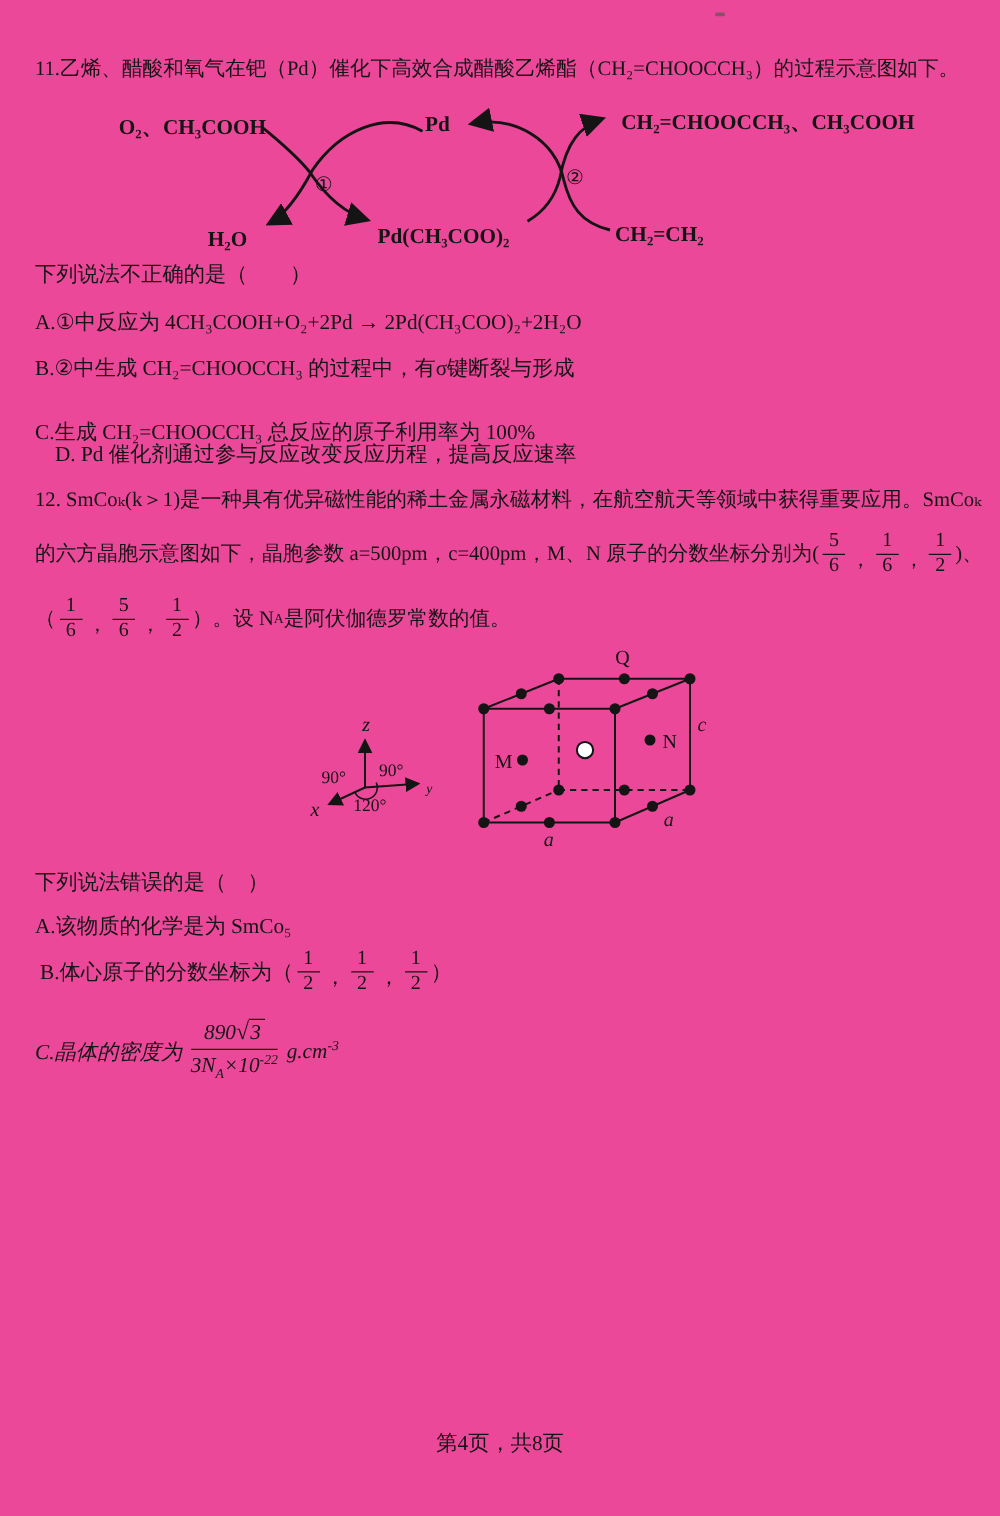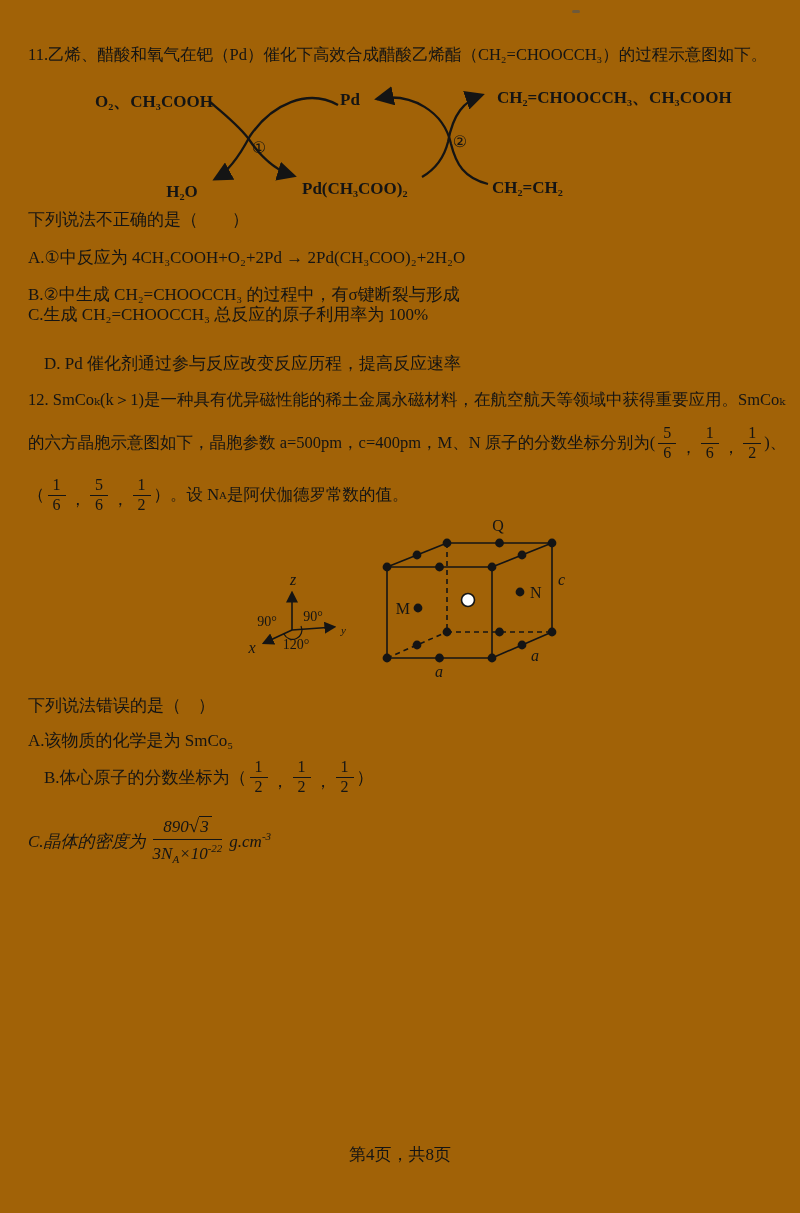--- a/index.html
+++ b/index.html
@@ -1,16 +1,16 @@
 <!DOCTYPE html>
 <html><head>
 <meta charset="utf-8">
 <style>
   html,body{margin:0;padding:0;background:#ffffff;}
-  .page{position:relative;width:800px;height:1213px;background:#a16207;
+  .page{position:relative;width:800px;height:1213px;background:#ec4899;
         font-family:"Liberation Serif","DejaVu Serif",serif;color:#141414;overflow:hidden;}
   .abs{position:absolute;white-space:nowrap;font-size:17px;}
   .stem{font-size:16.5px;}
   .frl{display:flex;align-items:center;}
   .frac{display:inline-flex;flex-direction:column;align-items:center;line-height:1.05;
         font-size:16px;margin:0 3px;}
   .frac .num{display:block;border-bottom:1.5px solid #141414;padding:0 5px 1px;}
   .frac .den{display:block;padding-top:1px;}
   .fsep{align-self:flex-end;padding-bottom:9px;margin:0 1px;}
   .bigfrac{display:inline-flex;flex-direction:column;align-items:center;line-height:1.1;
@@ -60,21 +60,21 @@
     <text x="122" y="117" text-anchor="middle" class="cyc-label">H₂O</text>
     <text x="242" y="114" class="cyc-label">Pd(CH₃COO)₂</text>
     <text x="432" y="113" class="cyc-label">CH₂=CH₂</text>
     <text x="199" y="73" text-anchor="middle" class="cyc-step">①</text>
     <text x="400" y="67" text-anchor="middle" class="cyc-step">②</text>
   </svg>
 
   <div class="abs" style="left:28px;top:208px;">下列说法不正确的是（　　）</div>
   <div class="abs" style="left:28px;top:246px;">A.①中反应为 4CH₃COOH+O₂+2Pd → 2Pd(CH₃COO)₂+2H₂O</div>
   <div class="abs" style="left:28px;top:283px;">B.②中生成 CH₂=CHOOCCH₃ 的过程中，有σ键断裂与形成</div>
-  <div class="abs" style="left:28px;top:303px;text-align:center;">C.生成 CH₂=CHOOCCH₃ 总反应的原子利用率为 100%</div>
+  <div class="abs" style="left:28px;top:334px;text-align:center;">C.生成 CH₂=CHOOCCH₃ 总反应的原子利用率为 100%</div>
   <div class="abs" style="left:28px;top:352px;margin-left:16px;">D. Pd 催化剂通过参与反应改变反应历程，提高反应速率</div>
 
   <div class="abs stem" style="left:28px;top:389px;">12. SmCoₖ(k＞1)是一种具有优异磁性能的稀土金属永磁材料，在航空航天等领域中获得重要应用。SmCoₖ</div>
 
   <div class="abs stem frl" style="left:28px;top:418px;height:50px;">
     <span>的六方晶胞示意图如下，晶胞参数 a=500pm，c=400pm，M、N 原子的分数坐标分别为(</span>
     <span class="frac">
         <span class="num">5</span>
         <span class="den">6</span>
       </span>
@@ -166,21 +166,21 @@
     <text x="170" y="99" text-anchor="end" class="cell-label">M</text>
     <text x="290" y="83" class="cell-label">N</text>
     <text x="318" y="70" class="cell-label ital">c</text>
     <text x="199" y="162" text-anchor="middle" class="cell-label ital">a</text>
     <text x="291" y="146" class="cell-label ital">a</text>
   </svg>
 
   <div class="abs" style="left:28px;top:694px;">下列说法错误的是（　）</div>
   <div class="abs" style="left:28px;top:729px;">A.该物质的化学是为 SmCo₅</div>
 
-  <div class="abs frl" style="left:44px;top:752px;height:50px;justify-content:space-between;">
+  <div class="abs frl" style="left:32px;top:752px;height:50px;justify-content:space-between;">
     <span>B.体心原子的分数坐标为（</span>
     <span class="frac">
         <span class="num">1</span>
         <span class="den">2</span>
       </span>
     <span class="fsep">，</span>
     <span class="frac">
         <span class="num">1</span>
         <span class="den">2</span>
       </span>

